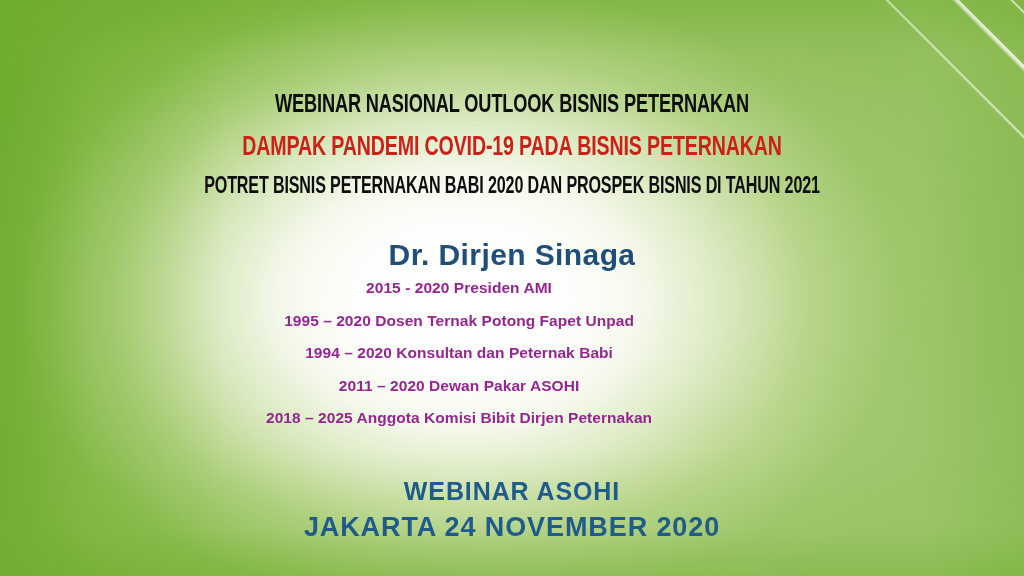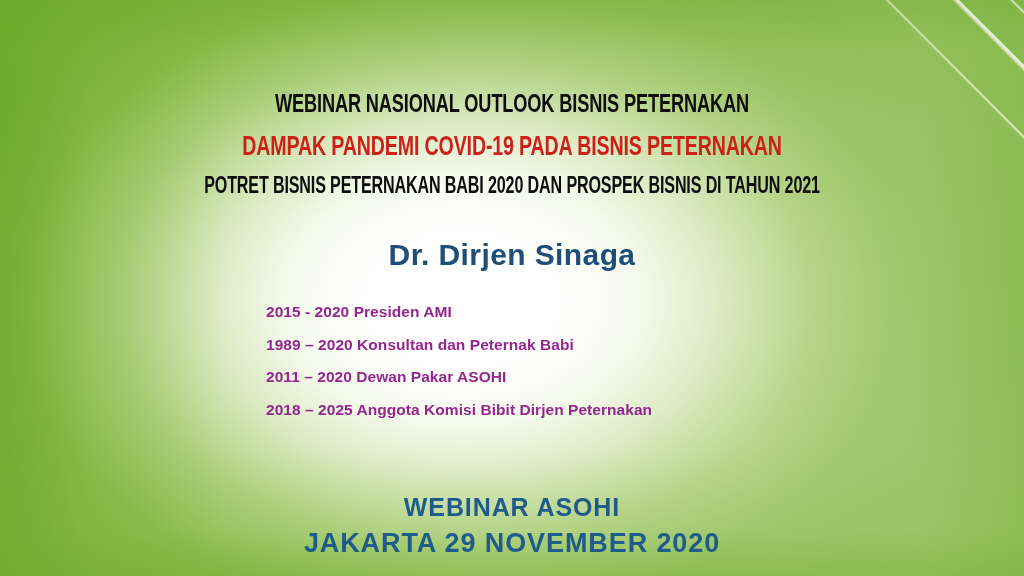--- a/index.html
+++ b/index.html
@@ -119,43 +119,42 @@
     top: 238px;
     font-size: 30px;
     font-weight: 700;
     color: #1f4e79;
     letter-spacing: 0.4px;
   }
 
   .bullets {
     position: absolute;
     left: 266px;
-    top: 296px;
-    text-align: left;
+    top: 272px;
+    text-align: center;
   }
   .bullet {
     font-size: 15.5px;
     font-weight: 700;
     color: #94278f;
     line-height: 32.6px;
     white-space: nowrap;
     letter-spacing: 0.05px;
   }
 
   .footer {
     position: absolute;
     left: 0; right: 0;
     top: 475px;
   }
   .f-line {
     font-weight: 700;
     color: #1f5c8b;
     letter-spacing: 0.9px;
     white-space: nowrap;
-    margin-top: 16px;
   }
   .f1 { font-size: 25px; line-height: 33px; }
   .f2 { font-size: 27px; line-height: 35px; margin-top: 2px; }
 </style>
 </head>
 <body>
 
 <div id="slide">
 
   <div class="bg-base"></div>
@@ -202,24 +201,25 @@
     <div class="title-group">
       <div class="t-line t1">WEBINAR NASIONAL OUTLOOK BISNIS PETERNAKAN</div>
       <div class="t-line t2">DAMPAK PANDEMI COVID-19 PADA BISNIS PETERNAKAN</div>
       <div class="t-line t3">POTRET BISNIS PETERNAKAN BABI 2020 DAN PROSPEK BISNIS DI TAHUN 2021</div>
     </div>
 
     <div class="presenter">Dr. Dirjen Sinaga</div>
 
     <div class="bullets">
       <div class="bullet">2015 - 2020 Presiden AMI</div>
-      <div class="bullet">1989 – 2020 Konsultan dan Peternak Babi</div>
+      <div class="bullet">1995 – 2020 Dosen Ternak Potong Fapet Unpad</div>
+      <div class="bullet">1994 – 2020 Konsultan dan Peternak Babi</div>
       <div class="bullet">2011 – 2020 Dewan Pakar ASOHI</div>
       <div class="bullet">2018 – 2025 Anggota Komisi Bibit Dirjen Peternakan</div>
     </div>
 
     <div class="footer">
       <div class="f-line f1">WEBINAR ASOHI</div>
-      <div class="f-line f2">JAKARTA 29 NOVEMBER 2020</div>
+      <div class="f-line f2">JAKARTA 24 NOVEMBER 2020</div>
     </div>
 
   </div>
 </div>
 
 </body></html>

